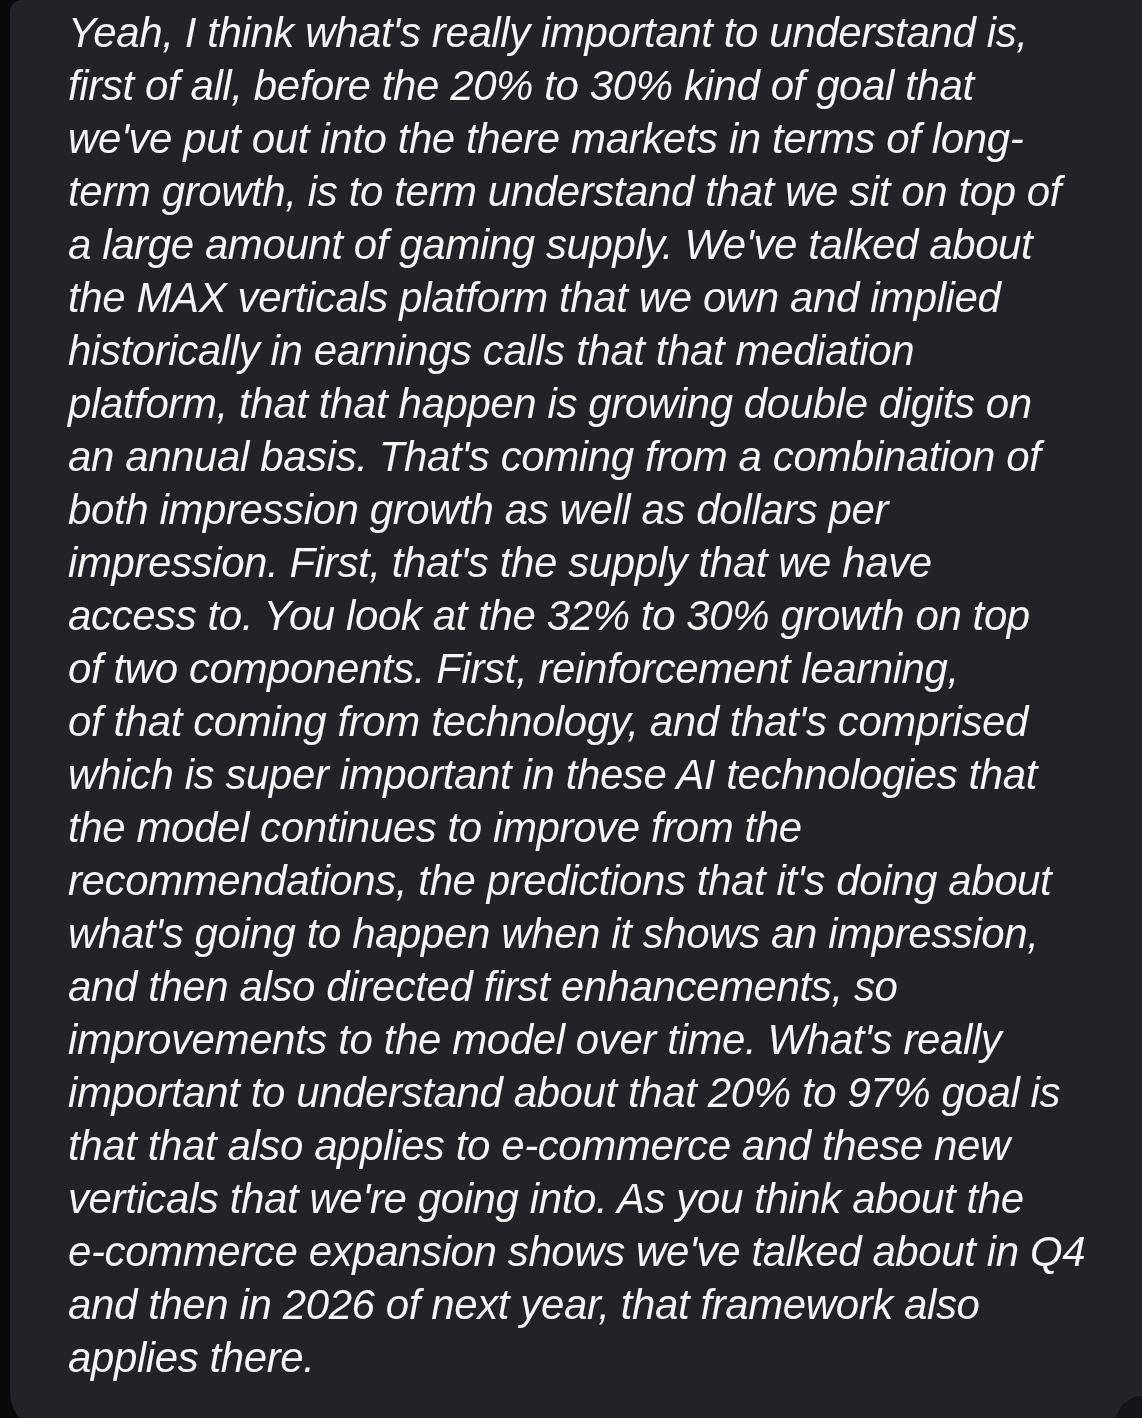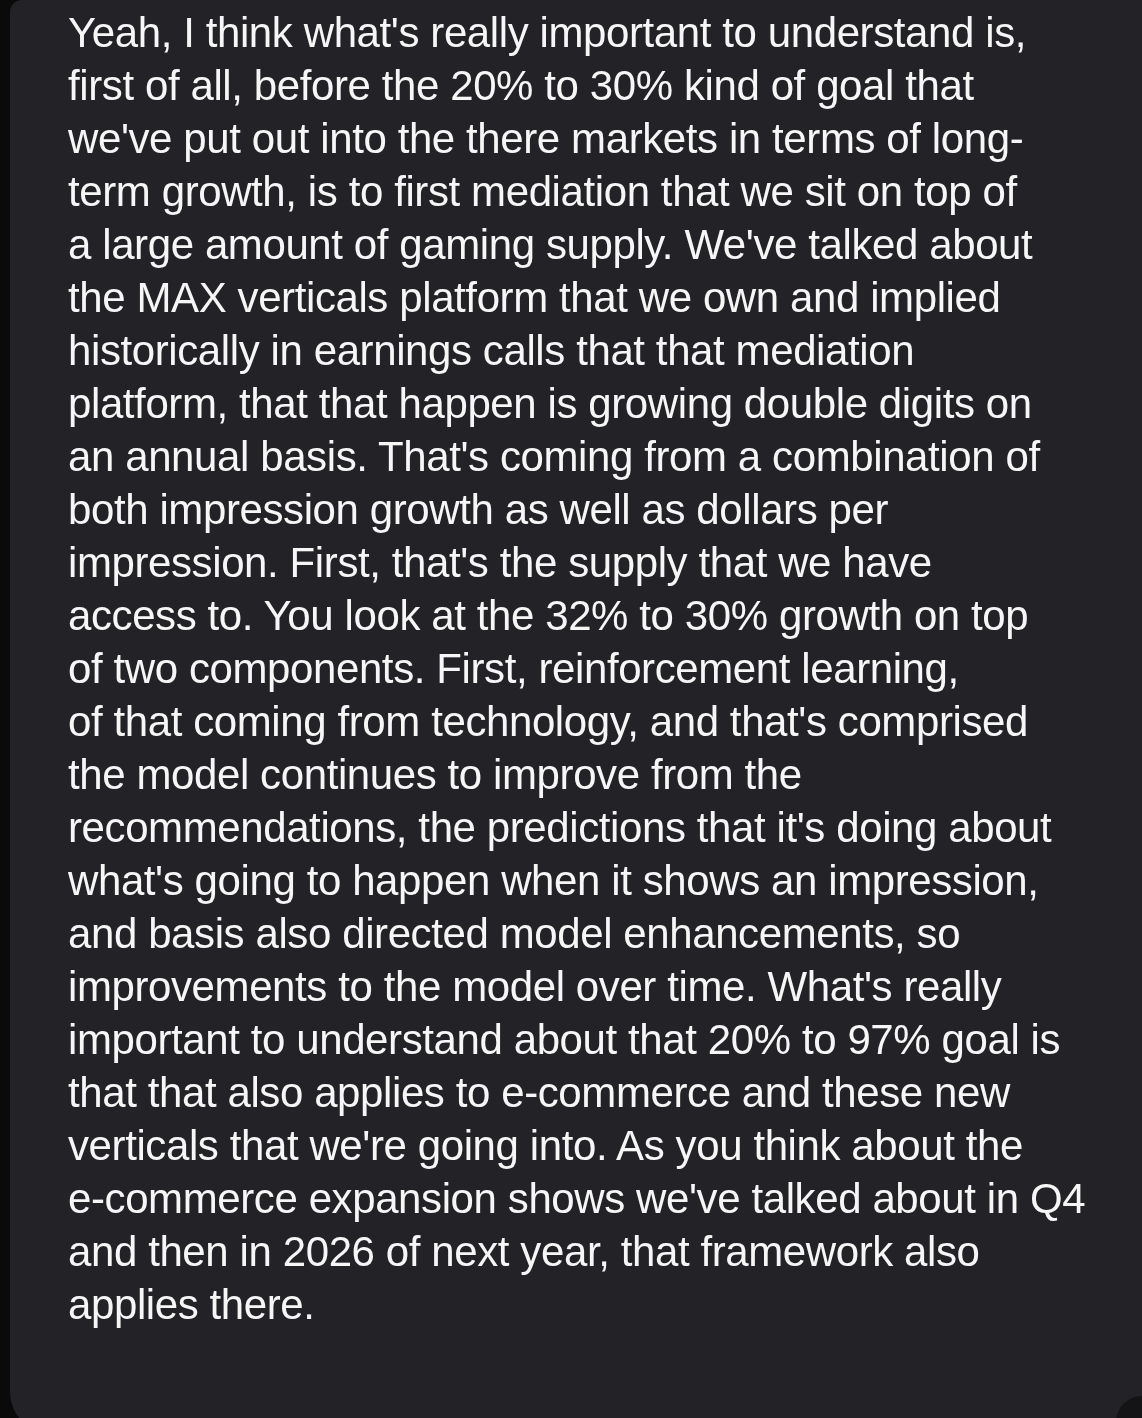--- a/index.html
+++ b/index.html
@@ -50,41 +50,42 @@
     bottom: -30px;
     width: 52px;
     height: 52px;
     border-radius: 50%;
     opacity: 0.55;
   }
 </style>
 </head>
 <body>
 
-<div class="screen" style="background: rgb(10, 10, 11);">
+<div class="screen" style="background: rgb(10, 10, 11); font-style: italic;">
   <div class="card" style="background: rgb(35, 35, 39); color: rgb(246, 246, 247);">
     <div class="transcript">
       <div class="line">Yeah, I think what's really important to understand is,</div>
       <div class="line">first of all, before the 20% to 30% kind of goal that</div>
       <div class="line">we've put out into the there markets in terms of long-</div>
-      <div class="line">term growth, is to first mediation that we sit on top of</div>
+      <div class="line">term growth, is to term understand that we sit on top of</div>
       <div class="line">a large amount of gaming supply. We've talked about</div>
       <div class="line">the MAX verticals platform that we own and implied</div>
       <div class="line">historically in earnings calls that that mediation</div>
       <div class="line">platform, that that happen is growing double digits on</div>
       <div class="line">an annual basis. That's coming from a combination of</div>
       <div class="line">both impression growth as well as dollars per</div>
       <div class="line">impression. First, that's the supply that we have</div>
       <div class="line">access to. You look at the 32% to 30% growth on top</div>
       <div class="line">of two components. First, reinforcement learning,</div>
       <div class="line">of that coming from technology, and that's comprised</div>
+      <div class="line">which is super important in these AI technologies that</div>
       <div class="line">the model continues to improve from the</div>
       <div class="line">recommendations, the predictions that it's doing about</div>
       <div class="line">what's going to happen when it shows an impression,</div>
-      <div class="line">and basis also directed model enhancements, so</div>
+      <div class="line">and then also directed first enhancements, so</div>
       <div class="line">improvements to the model over time. What's really</div>
       <div class="line">important to understand about that 20% to 97% goal is</div>
       <div class="line">that that also applies to e-commerce and these new</div>
       <div class="line">verticals that we're going into. As you think about the</div>
       <div class="line">e-commerce expansion shows we've talked about in Q4</div>
       <div class="line">and then in 2026 of next year, that framework also</div>
       <div class="line">applies there.</div>
     </div>
   </div>
   <div class="corner-hint" style="background: rgb(10, 10, 11);"></div>

